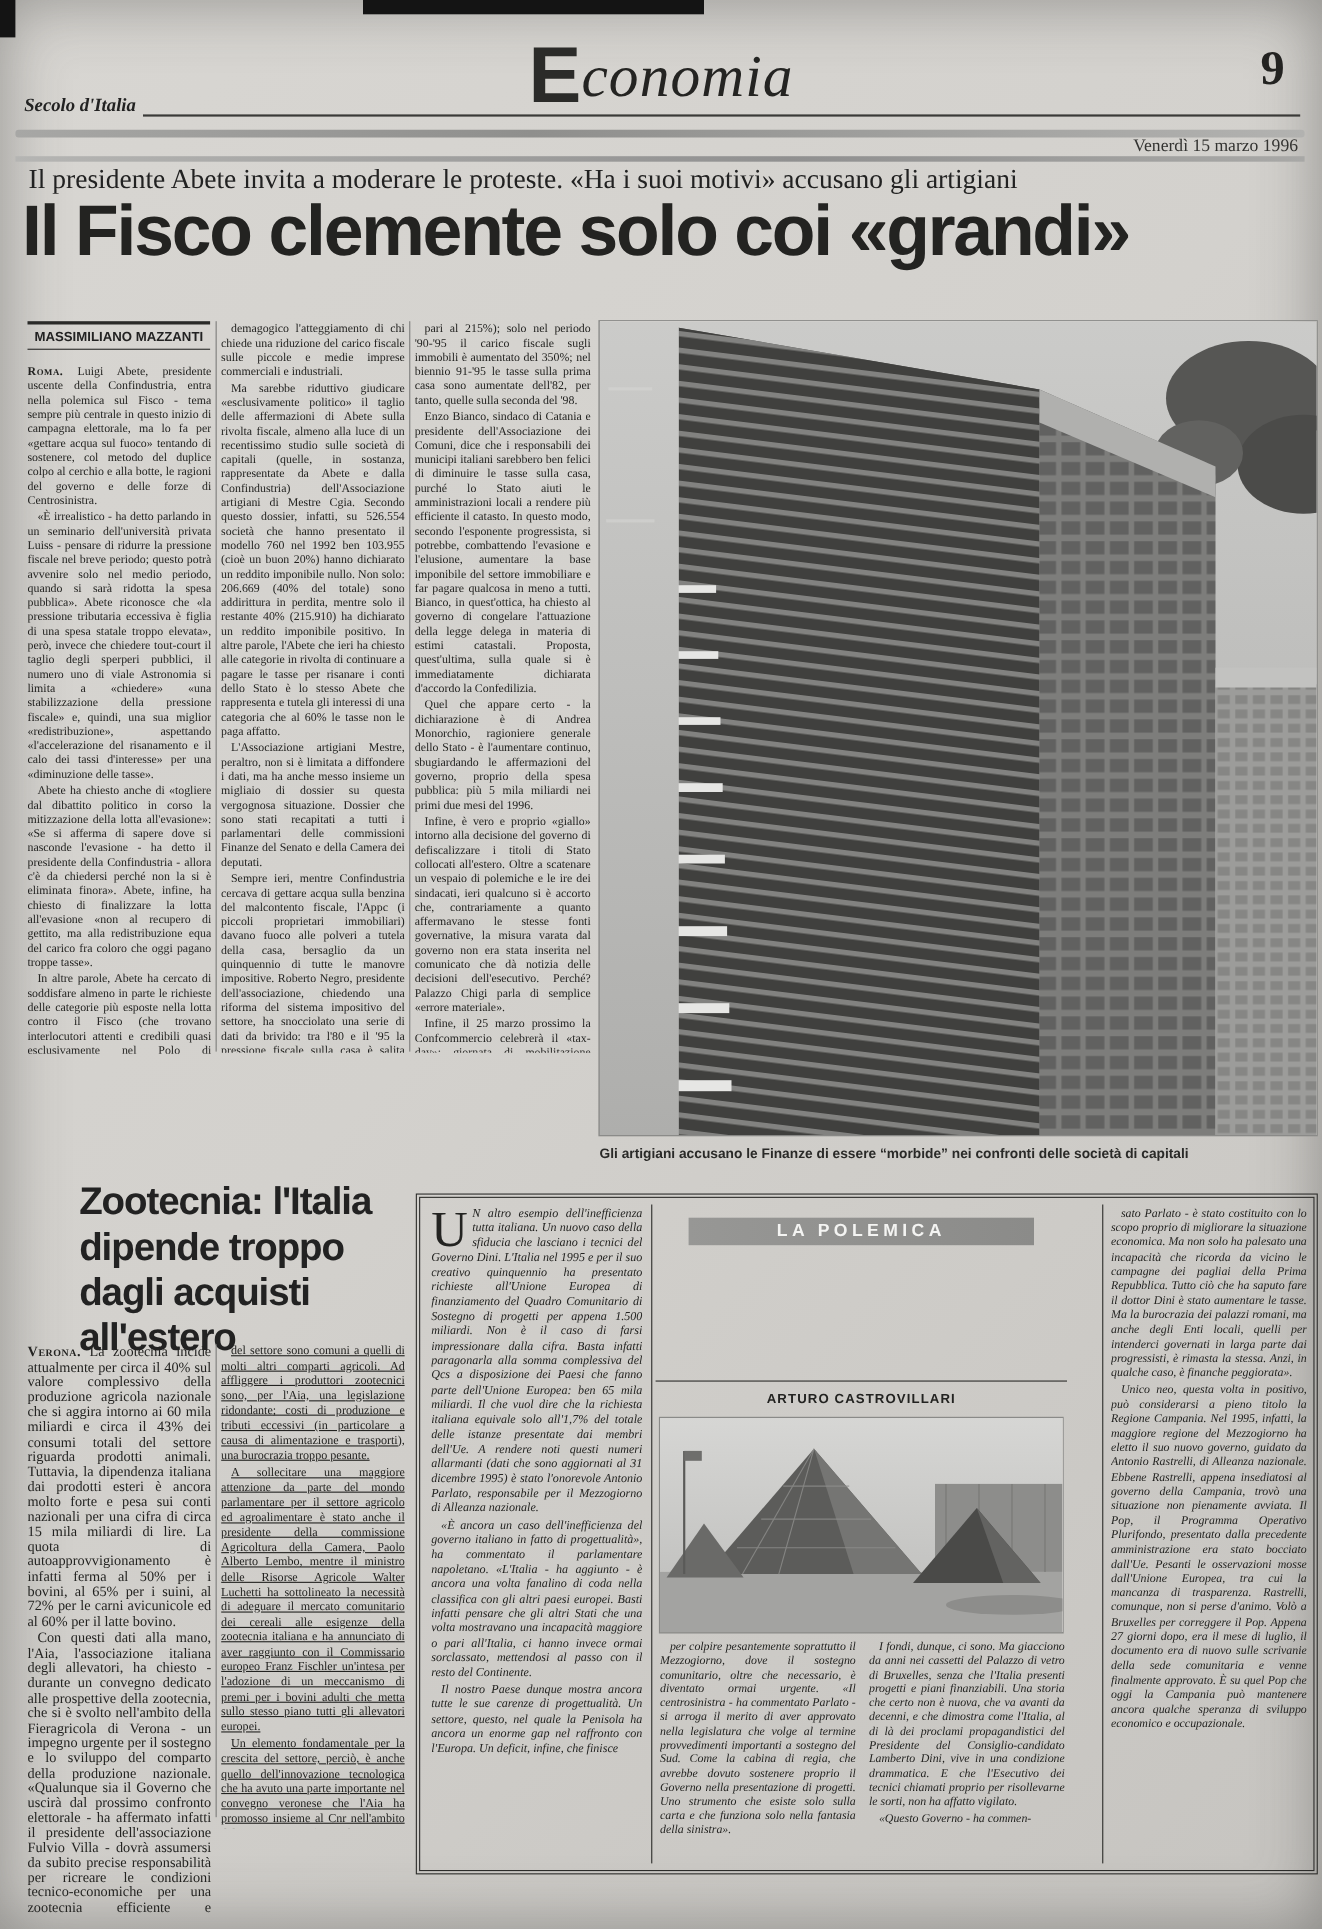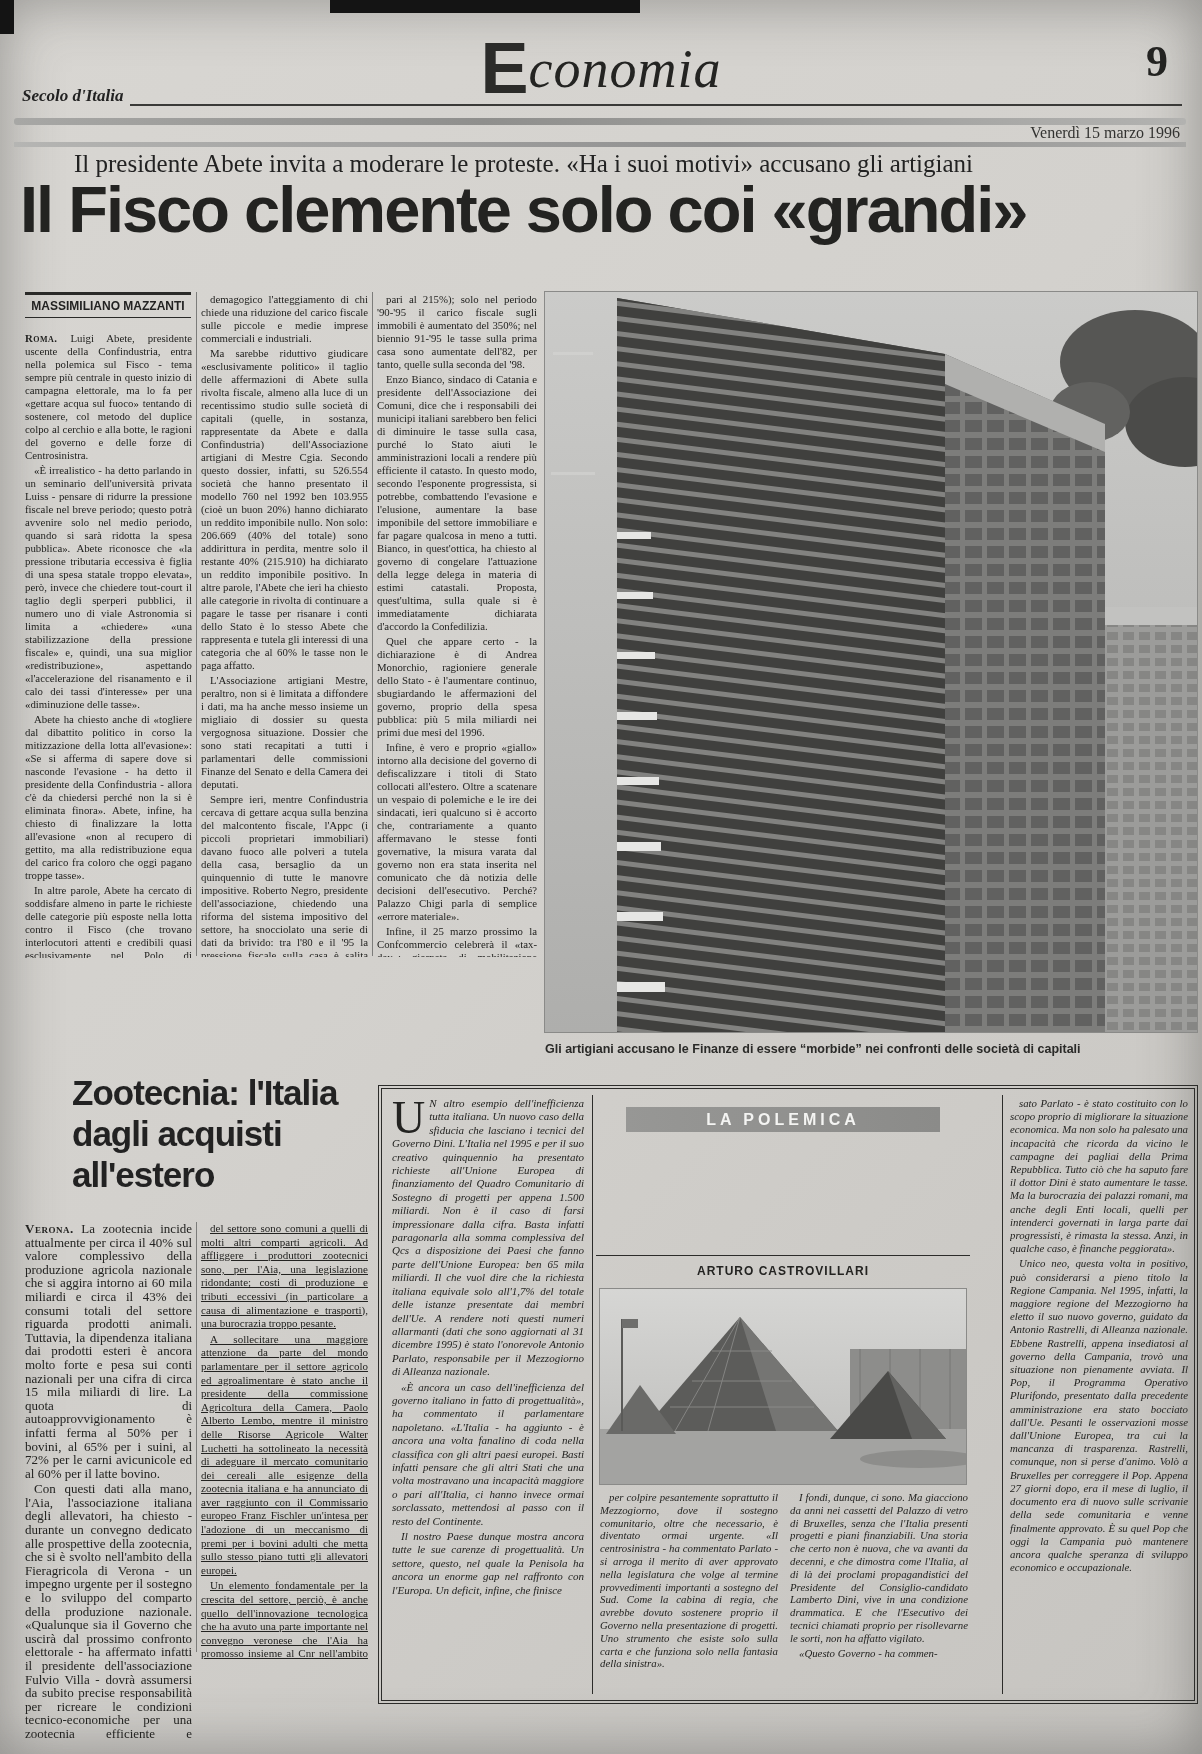--- a/index.html
+++ b/index.html
@@ -18,21 +18,21 @@
         font-weight:bold;font-size:44px;color:#232321;}
   .rule-a{position:absolute;left:130px;right:20px;top:104px;height:2px;background:#3a3a38;}
   .masthead{position:absolute;left:22px;top:86px;font-style:italic;font-weight:bold;
         font-size:17px;border-bottom:3px solid #2e2e2c;padding-bottom:14px;color:#222;}
   .rule-b{position:absolute;left:14px;right:16px;top:118px;height:7px;
         background:linear-gradient(90deg,#a7a7a5,#8f8f8d 40%,#b2b2b0);border-radius:3px;}
   .issue-date{position:absolute;right:22px;top:124px;font-size:16px;color:#333331;}
   .rule-c{position:absolute;left:14px;right:16px;top:142px;height:5px;
         background:linear-gradient(90deg,#b5b5b3,#909090 60%,#a8a8a6);}
   
-  .kicker{position:absolute;left:26px;top:150px;width:1050px;font-size:25px;color:#222;margin-left:48px;}
+  .kicker{position:absolute;left:26px;top:150px;width:1050px;font-size:25px;color:#222;}
   .headline{position:absolute;left:20px;top:172px;width:1170px;
         font-family:"Liberation Sans",sans-serif;font-weight:bold;font-size:65px;
         letter-spacing:-2px;color:#232321;}
   .subhead{position:absolute;left:22px;top:245px;width:1100px;font-style:italic;
         font-weight:bold;font-size:32px;color:#242422;}
   
   .byline-box{position:absolute;left:25px;top:292px;width:166px;border-top:3px solid #2a2a28;
         border-bottom:1px solid #2a2a28;padding:4px 0;text-align:center;
         font-family:"Liberation Sans",sans-serif;font-weight:bold;font-size:12px;color:#222;}
   .col{position:absolute;font-size:10.8px;line-height:13px;text-align:justify;
@@ -168,20 +168,21 @@
       <g fill="#d8d8d6" opacity=".5">
           <rect x="8" y="60" width="40" height="3"></rect>
           <rect x="6" y="180" width="44" height="3"></rect>
         </g>
     </svg>
   </div>
   <div class="caption" style="left:545px;top:1042px;width:652px;">Gli artigiani accusano le Finanze di essere “morbide” nei confronti delle società di capitali</div>
 
   <div class="zoo-headline">
     <div>Zootecnia: l'Italia</div>
+    <div>dipende troppo</div>
     <div>dagli acquisti all'estero</div>
   </div>
   <div class="col" style="left:25px;top:1222px;width:167px;height:520px;font-size:13px;line-height:13.6px;">
     <p class="lead-p"><span class="dateline">Verona.</span> <span>La zootecnia incide attualmente per circa il 40% sul valore complessivo della produzione agricola nazionale che si aggira intorno ai 60 mila miliardi e circa il 43% dei consumi totali del settore riguarda prodotti animali. Tuttavia, la dipendenza italiana dai prodotti esteri è ancora molto forte e pesa sui conti nazionali per una cifra di circa 15 mila miliardi di lire. La quota di autoapprovvigionamento è infatti ferma al 50% per i bovini, al 65% per i suini, al 72% per le carni avicunicole ed al 60% per il latte bovino.</span></p>
     <div class="paras">
         <p>Con questi dati alla mano, l'Aia, l'associazione italiana degli allevatori, ha chiesto - durante un convegno dedicato alle prospettive della zootecnia, che si è svolto nell'ambito della Fieragricola di Verona - un impegno urgente per il sostegno e lo sviluppo del comparto della produzione nazionale. «Qualunque sia il Governo che uscirà dal prossimo confronto elettorale - ha affermato infatti il presidente dell'associazione Fulvio Villa - dovrà assumersi da subito precise responsabilità per ricreare le condizioni tecnico-economiche per una zootecnia efficiente e competitiva».</p>
         <p>La maggior parte dei problemi</p>
       </div>
   </div>
   <div class="vrule" style="left:196px;top:1222px;height:430px;"></div>

